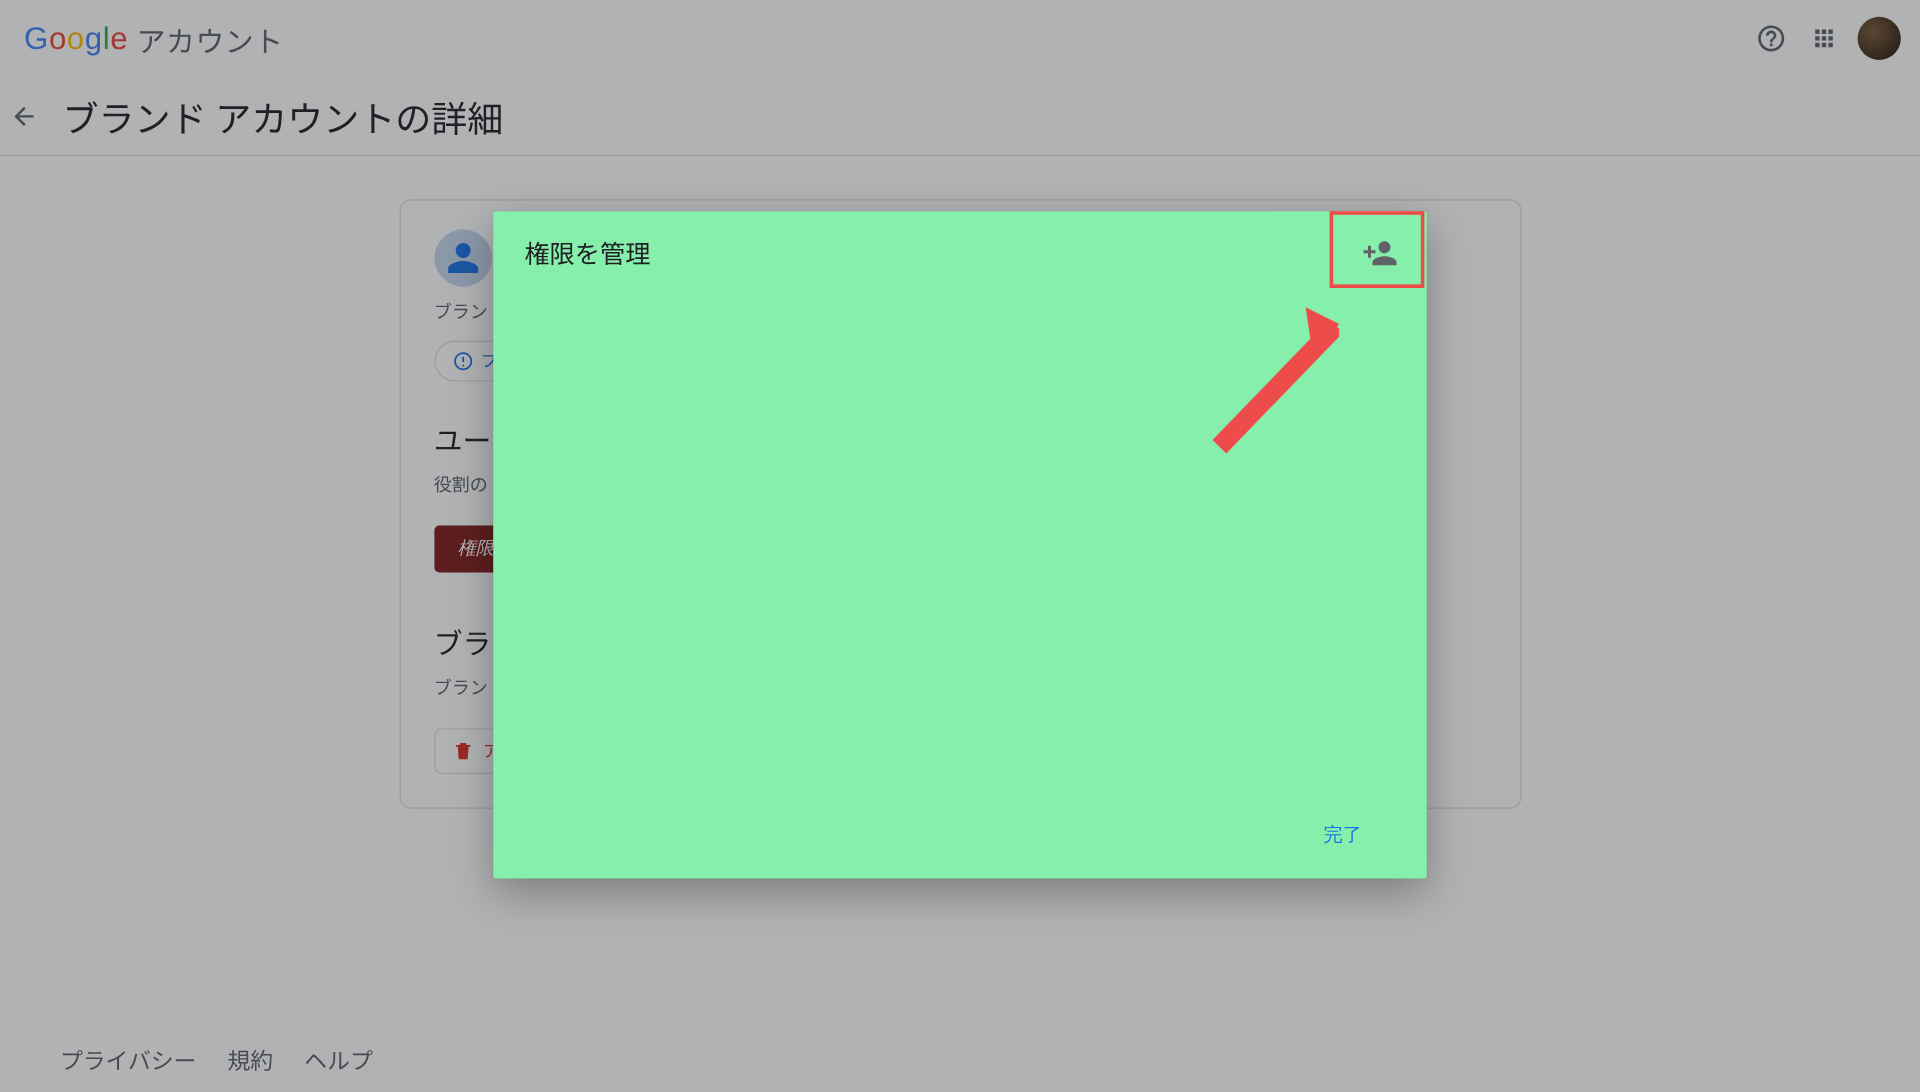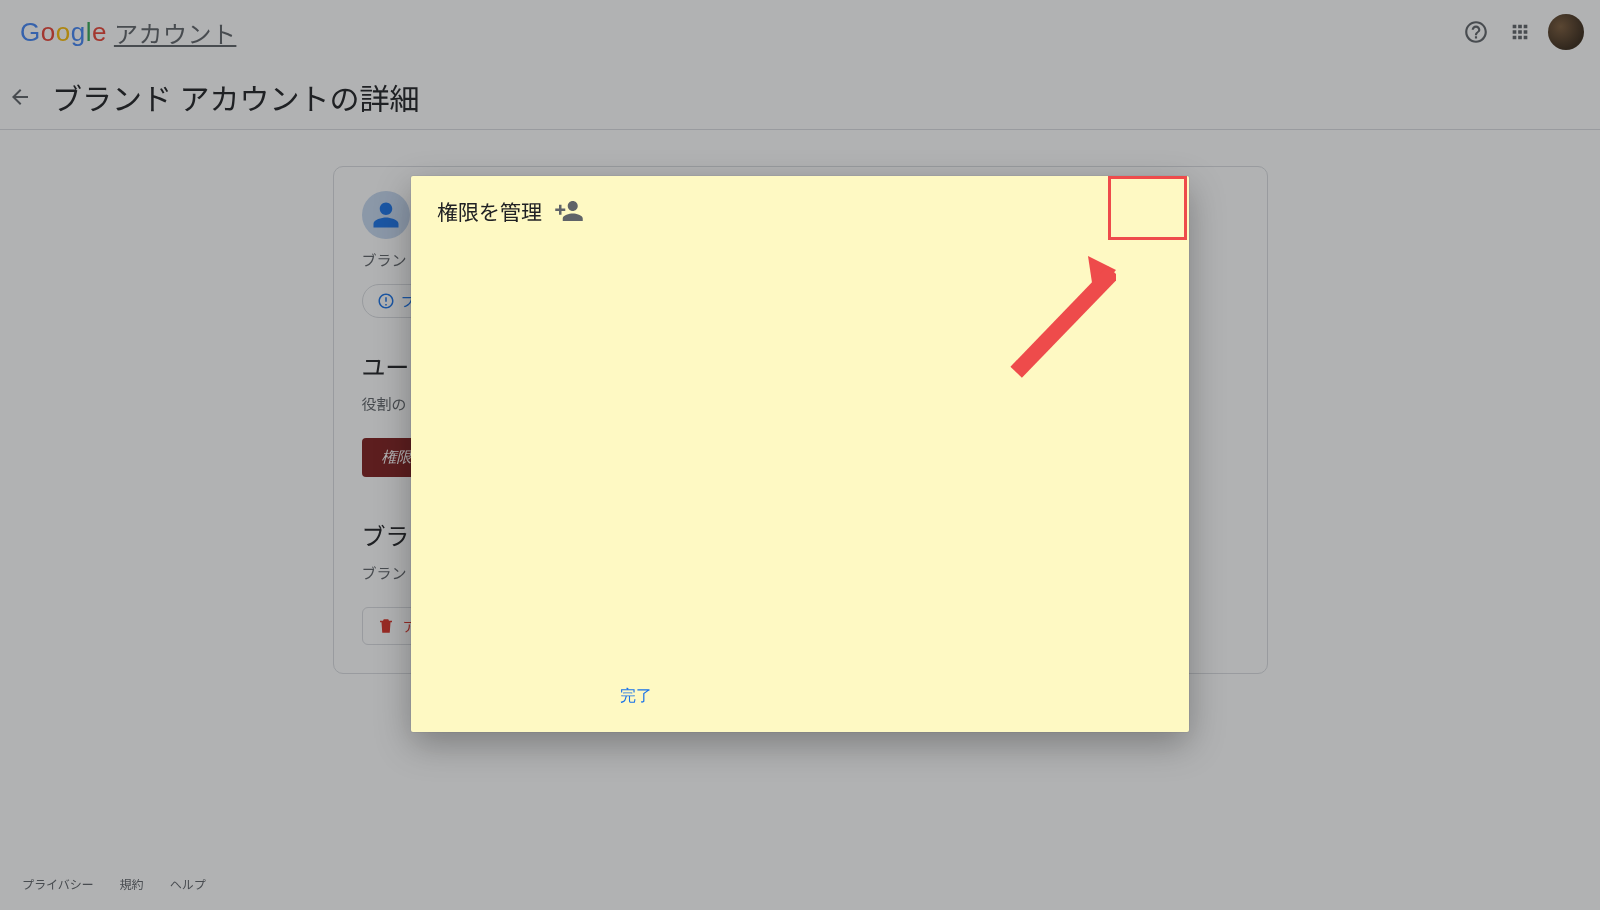--- a/index.html
+++ b/index.html
@@ -28,21 +28,20 @@
     letter-spacing: -0.5px;
     user-select: none;
   }
   .google-logo span { font-family: "Product Sans", Arial, sans-serif; }
   .g-b { color:#4285F4; } .g-r { color:#EA4335; } .g-y { color:#FBBC05; } .g-g { color:#34A853; }
   .app-name {
     font-size: 24px;
     color: #5f6368;
     margin-left: 8px;
     letter-spacing: 0.5px;
-    text-decoration: underline;
   }
   .appbar-spacer { flex: 1; }
   .appbar-icon {
     width: 44px; height: 44px;
     display:flex; align-items:center; justify-content:center;
     border-radius: 50%;
     color:#5f6368;
     cursor:pointer;
   }
   .avatar {
@@ -110,42 +109,42 @@
     border:1px solid #dadce0; border-radius:6px;
     padding:8px 14px; color:#d93025; font-size:14px;
   }
   .danger-chip svg{ fill:#d93025; }
 
   
   .footer {
     position: fixed; bottom: 0; left: 0; right: 0;
     height: 54px;
     display:flex; align-items:center; gap:26px;
-    padding-left: 22px;
-    font-size: 12px;
+    padding-left: 50px;
+    font-size: 19px;
     color:#5f6368;
     background:#fff;
   }
   .footer a { color:#5f6368; text-decoration:none; cursor:pointer;}
 
   
   .scrim {
     position: fixed; inset: 0;
     background: rgba(32,33,36,0.35);
   }
 
   
   .dialog {
     position: fixed;
     left: 411px; top: 176px;
     width: 778px; height: 556px;
-    background: #fef9c3;
+    background: #86efac;
     border-radius: 2px;
     box-shadow: 0 12px 36px rgba(0,0,0,0.3), 0 0 0 1px rgba(0,0,0,0.04);
-    display:flex; flex-direction:row;
+    display:flex; flex-direction:column;
   }
   .dialog-header {
     height: 70px;
     display:flex; align-items:center; justify-content:space-between;
     padding: 0 12px 0 26px;
   }
   .dialog-title { font-size: 21px; color:#202124; font-weight:400;}
   .add-user-btn {
     width:54px;height:48px;
     display:flex;align-items:center;justify-content:center;
@@ -187,21 +186,21 @@
     margin-left:auto;
     color:#757575;
     font-size: 16px;
     padding-right: 125px;
   }
 
   .dialog-footer {
     margin-top:auto;
     height:72px;
     display:flex; align-items:center; justify-content:flex-end;
-    padding-right: 19px;
+    padding-right: 42px;
   }
   .done-btn {
     color:#1a73e8; font-size:16px;
     background:none;border:none; cursor:pointer;
     padding:8px 12px;
   }
 
   svg { display:block; }
 </style>
 </head>

